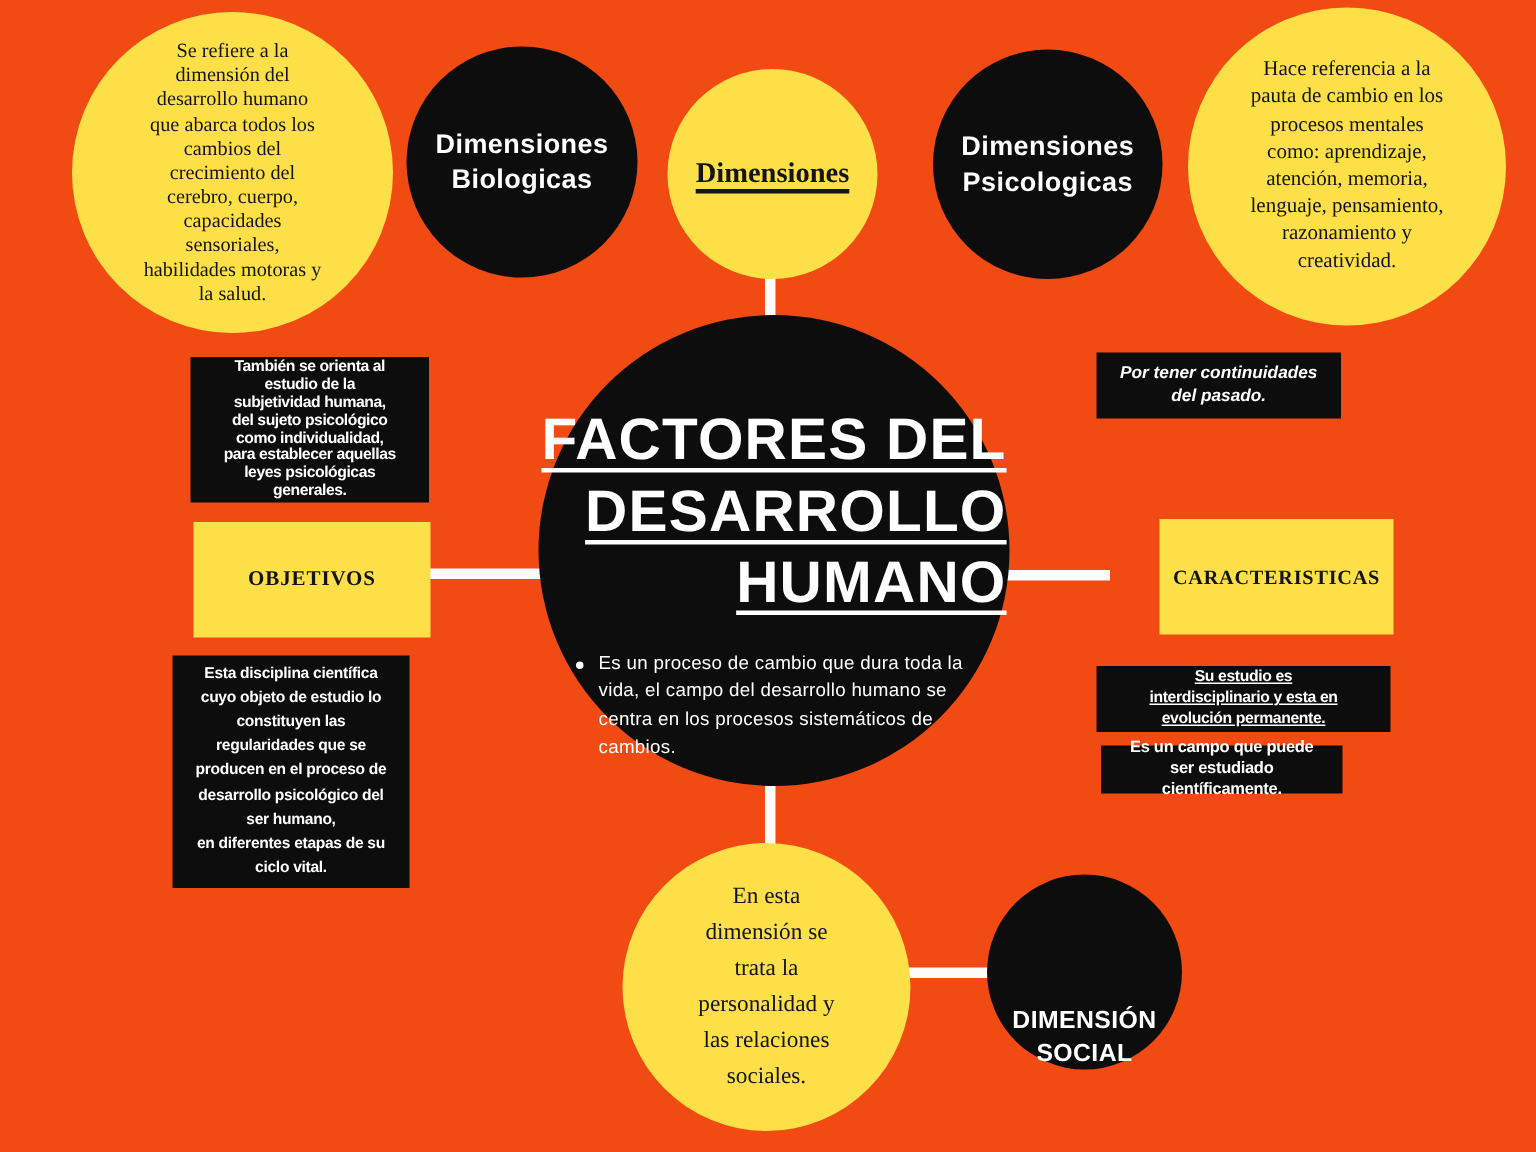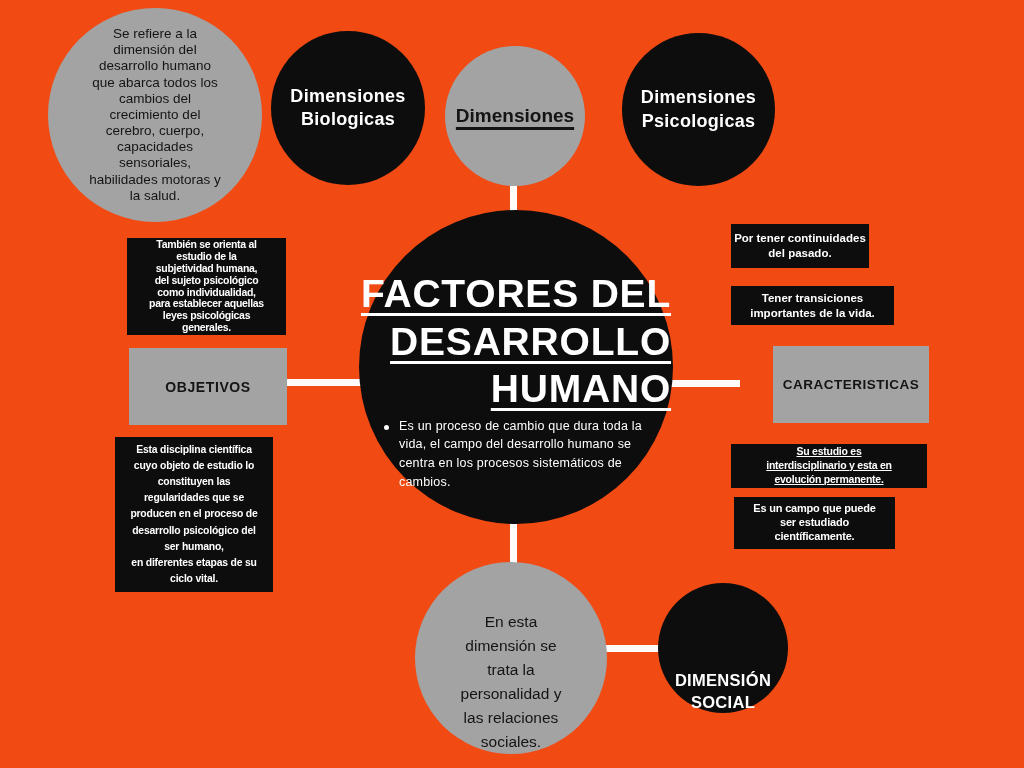--- a/index.html
+++ b/index.html
@@ -6,21 +6,21 @@
   #canvas {
     position: relative;
     width: 1024px; height: 768px;
     background: #F24A13;
     overflow: hidden;
     font-family: "Liberation Sans", sans-serif;
   }
   .node { position: absolute; box-sizing: border-box; display: flex; align-items: center; justify-content: center; text-align: center; }
   .circle { border-radius: 50%; }
   .black { background: #0D0D0D; color: #FFFFFF; }
-  .white { background: #a3a3a3; color: #141414; }
+  .white { background: #fde047; color: #141414; font-family: Liberation Serif, serif; }
   .pre { white-space: pre-line; }
   .connector { position: absolute; background: #FEFCFA; z-index: 1; }
   .node { z-index: 2; }
 
   
   #bio-desc   { left: 48px;  top: 8px;   width: 214px; height: 214px; font-size: 13.5px; line-height: 1.2; padding: 10px 14px; }
   #dim-bio    { left: 271px; top: 31px;  width: 154px; height: 154px; font-size: 18px; font-weight: bold; line-height: 1.3; letter-spacing: .3px; }
   #dims       { left: 445px; top: 46px;  width: 140px; height: 140px; font-size: 19px; font-weight: bold; }
   #dims .u    { text-decoration: underline; text-decoration-thickness: 2.5px; text-underline-offset: 5px; }
   #dim-psi    { left: 622px; top: 33px;  width: 153px; height: 153px; font-size: 18px; font-weight: bold; line-height: 1.3; letter-spacing: .3px; }
@@ -30,33 +30,33 @@
   #obj-note-1 { left: 127px; top: 238px; width: 159px; height: 97px;  font-size: 10.5px; font-weight: bold; line-height: 1.14; letter-spacing: -.3px; padding: 4px 2px; }
   #objetivos  { left: 129px; top: 348px; width: 158px; height: 77px;  font-size: 14px; font-weight: bold; letter-spacing: .6px; justify-content: center; }
   #obj-note-2 { left: 115px; top: 437px; width: 158px; height: 155px; font-size: 10.4px; font-weight: 600; line-height: 1.55; letter-spacing: -.2px; padding: 6px 4px; }
 
   
   #central    { left: 359px; top: 210px; width: 314px; height: 314px; flex-direction: column; justify-content: flex-start; }
   #central .title {
     margin-top: 60px; font-size: 39px; font-weight: bold; line-height: 1.22; letter-spacing: .8px;
     text-decoration: underline; text-decoration-thickness: 2.5px; text-underline-offset: 6px; text-align: right;
   }
-  #central .bullet-row { display: flex; align-items: flex-start; margin-top: 4px; width: 268px; text-align: left; }
+  #central .bullet-row { display: flex; align-items: flex-start; margin-top: 20px; width: 268px; text-align: left; }
   #central .bullet-dot { width: 5px; height: 5px; border-radius: 50%; background: #FFFFFF; margin: 8px 10px 0 2px; flex: 0 0 auto; }
   #central .bullet-text { font-size: 12.5px; line-height: 1.5; letter-spacing: .2px; }
 
   
-  #car-note-1 { left: 731px; top: 224px; width: 138px; height: 44px; font-size: 11.5px; font-weight: bold; line-height: 1.3; }
+  #car-note-1 { left: 731px; top: 235px; width: 163px; height: 44px; font-size: 11.5px; font-weight: bold; line-height: 1.3; font-style: italic; }
   #car-note-2 { left: 731px; top: 286px; width: 163px; height: 39px; font-size: 11.5px; font-weight: bold; line-height: 1.3; }
   #caracteristicas { left: 737px; top: 346px; width: 156px; height: 77px; font-size: 13.5px; font-weight: bold; letter-spacing: .5px; margin-left: 36px; }
   #car-note-3 { left: 731px; top: 444px; width: 196px; height: 44px; font-size: 10.5px; font-weight: bold; line-height: 1.32; letter-spacing: -.25px; text-decoration: underline; }
-  #car-note-4 { left: 734px; top: 497px; width: 161px; height: 52px; font-size: 11px;  font-weight: bold; line-height: 1.25; letter-spacing: -.2px; }
+  #car-note-4 { left: 734px; top: 497px; width: 161px; height: 32px; font-size: 11px;  font-weight: bold; line-height: 1.25; letter-spacing: -.2px; }
 
   
-  #social-desc { left: 415px; top: 562px; width: 192px; height: 192px; font-size: 15.5px; line-height: 1.55; align-items: flex-end; }
+  #social-desc { left: 415px; top: 562px; width: 192px; height: 192px; font-size: 15.5px; line-height: 1.55; }
   #dim-social  { left: 658px; top: 583px; width: 130px; height: 130px; font-size: 16.5px; font-weight: bold; line-height: 1.3; letter-spacing: .3px; align-items: flex-end; }
 
   
   #conn-dims-center   { left: 510px; top: 178px; width: 7px;  height: 52px; }
   #conn-obj-center    { left: 286px; top: 379px; width: 78px;  height: 7px; }
   #conn-car-center    { left: 668px; top: 380px; width: 72px;  height: 7px; }
   #conn-center-social { left: 510px; top: 518px; width: 7px;  height: 50px; }
   #conn-social-dim    { left: 601px; top: 645px; width: 61px;  height: 7px; }
 </style>
 </head>
@@ -91,20 +91,30 @@
 
   <div class="node circle white" id="dims">
     <span class="u">Dimensiones</span>
   </div>
 
   <div class="node circle black pre" id="dim-psi">
     <span class="pre">Dimensiones
 Psicologicas</span>
   </div>
 
+  <div class="node circle white pre" id="psi-desc">
+    <span class="pre">Hace referencia a la
+pauta de cambio en los
+procesos mentales
+como:  aprendizaje,
+atención, memoria,
+lenguaje, pensamiento,
+razonamiento y
+creatividad.</span>
+  </div>
 
   <div class="node black pre" id="obj-note-1">
     <span class="pre">También se orienta al
 estudio de la
 subjetividad humana,
 del sujeto psicológico
 como individualidad,
 para establecer aquellas
 leyes psicológicas
 generales.</span>
@@ -137,24 +147,20 @@
 centra en los procesos sistemáticos de
 cambios.</span>
     </div>
   </div>
 
   <div class="node black pre" id="car-note-1">
     <span class="pre">Por tener continuidades
 del pasado.</span>
   </div>
 
-  <div class="node black pre" id="car-note-2">
-    <span class="pre">Tener transiciones
-importantes de la vida.</span>
-  </div>
 
   <div class="node white" id="caracteristicas">
     <span>CARACTERISTICAS</span>
   </div>
 
   <div class="node black pre" id="car-note-3">
     <span class="pre">Su estudio es
 interdisciplinario y esta en
 evolución permanente.</span>
   </div>

